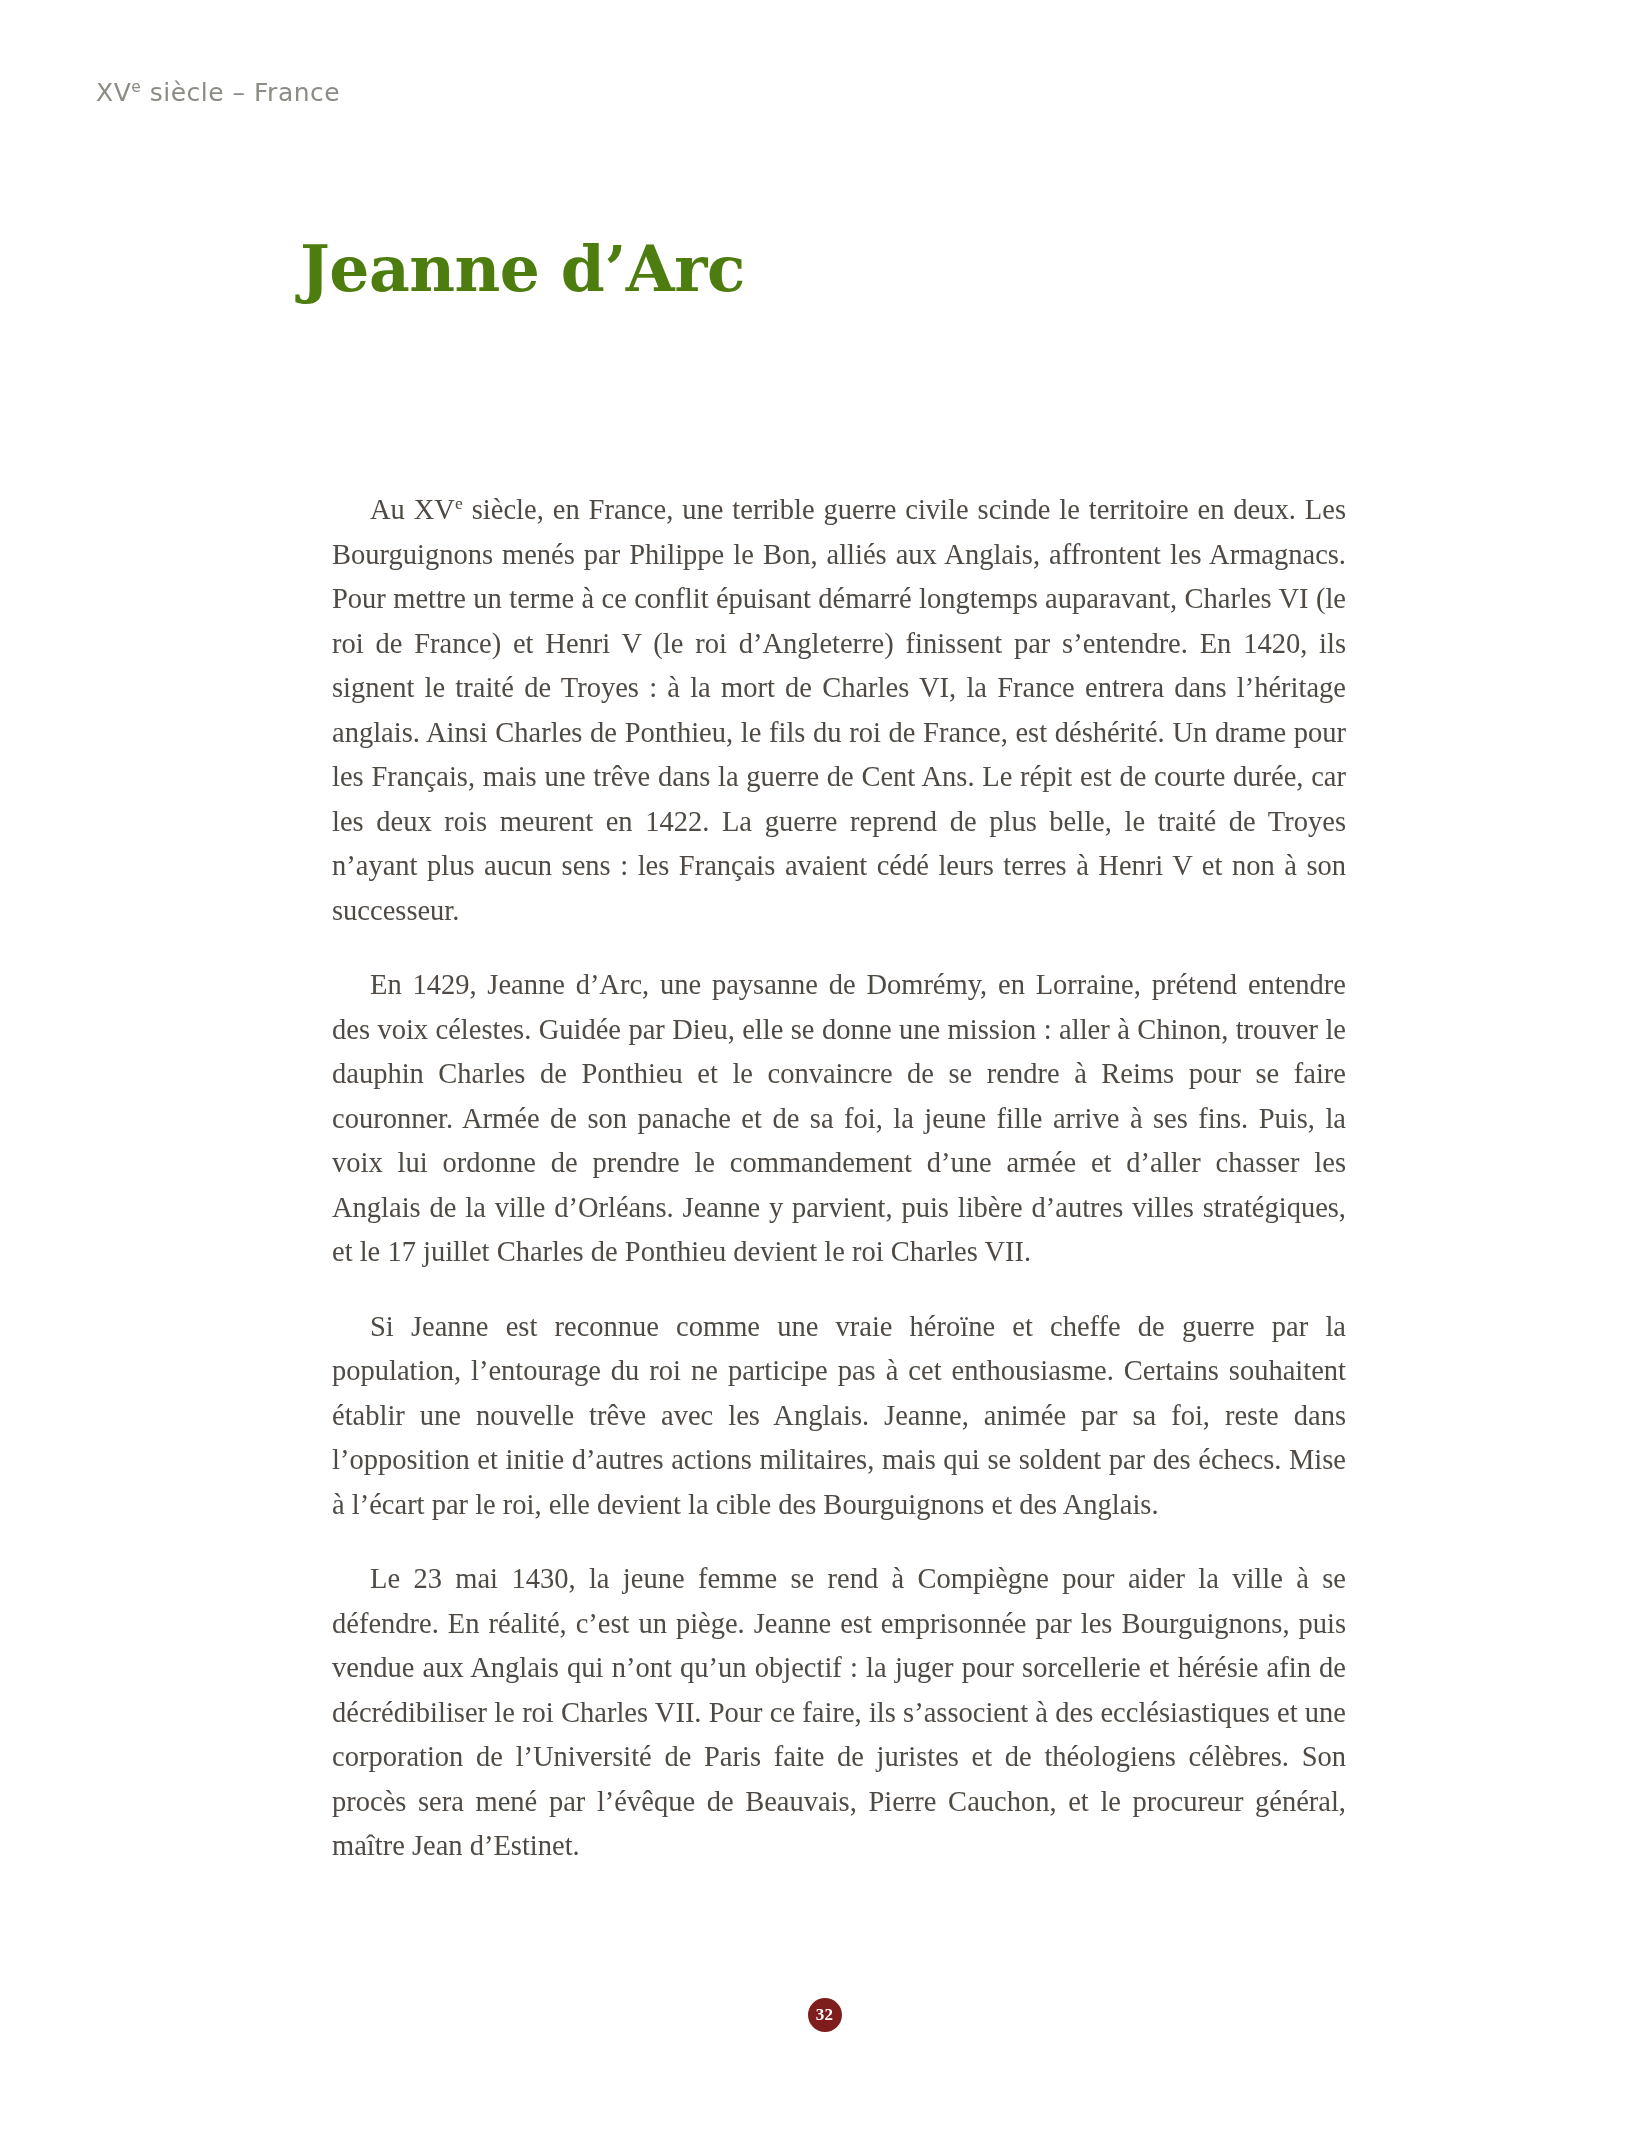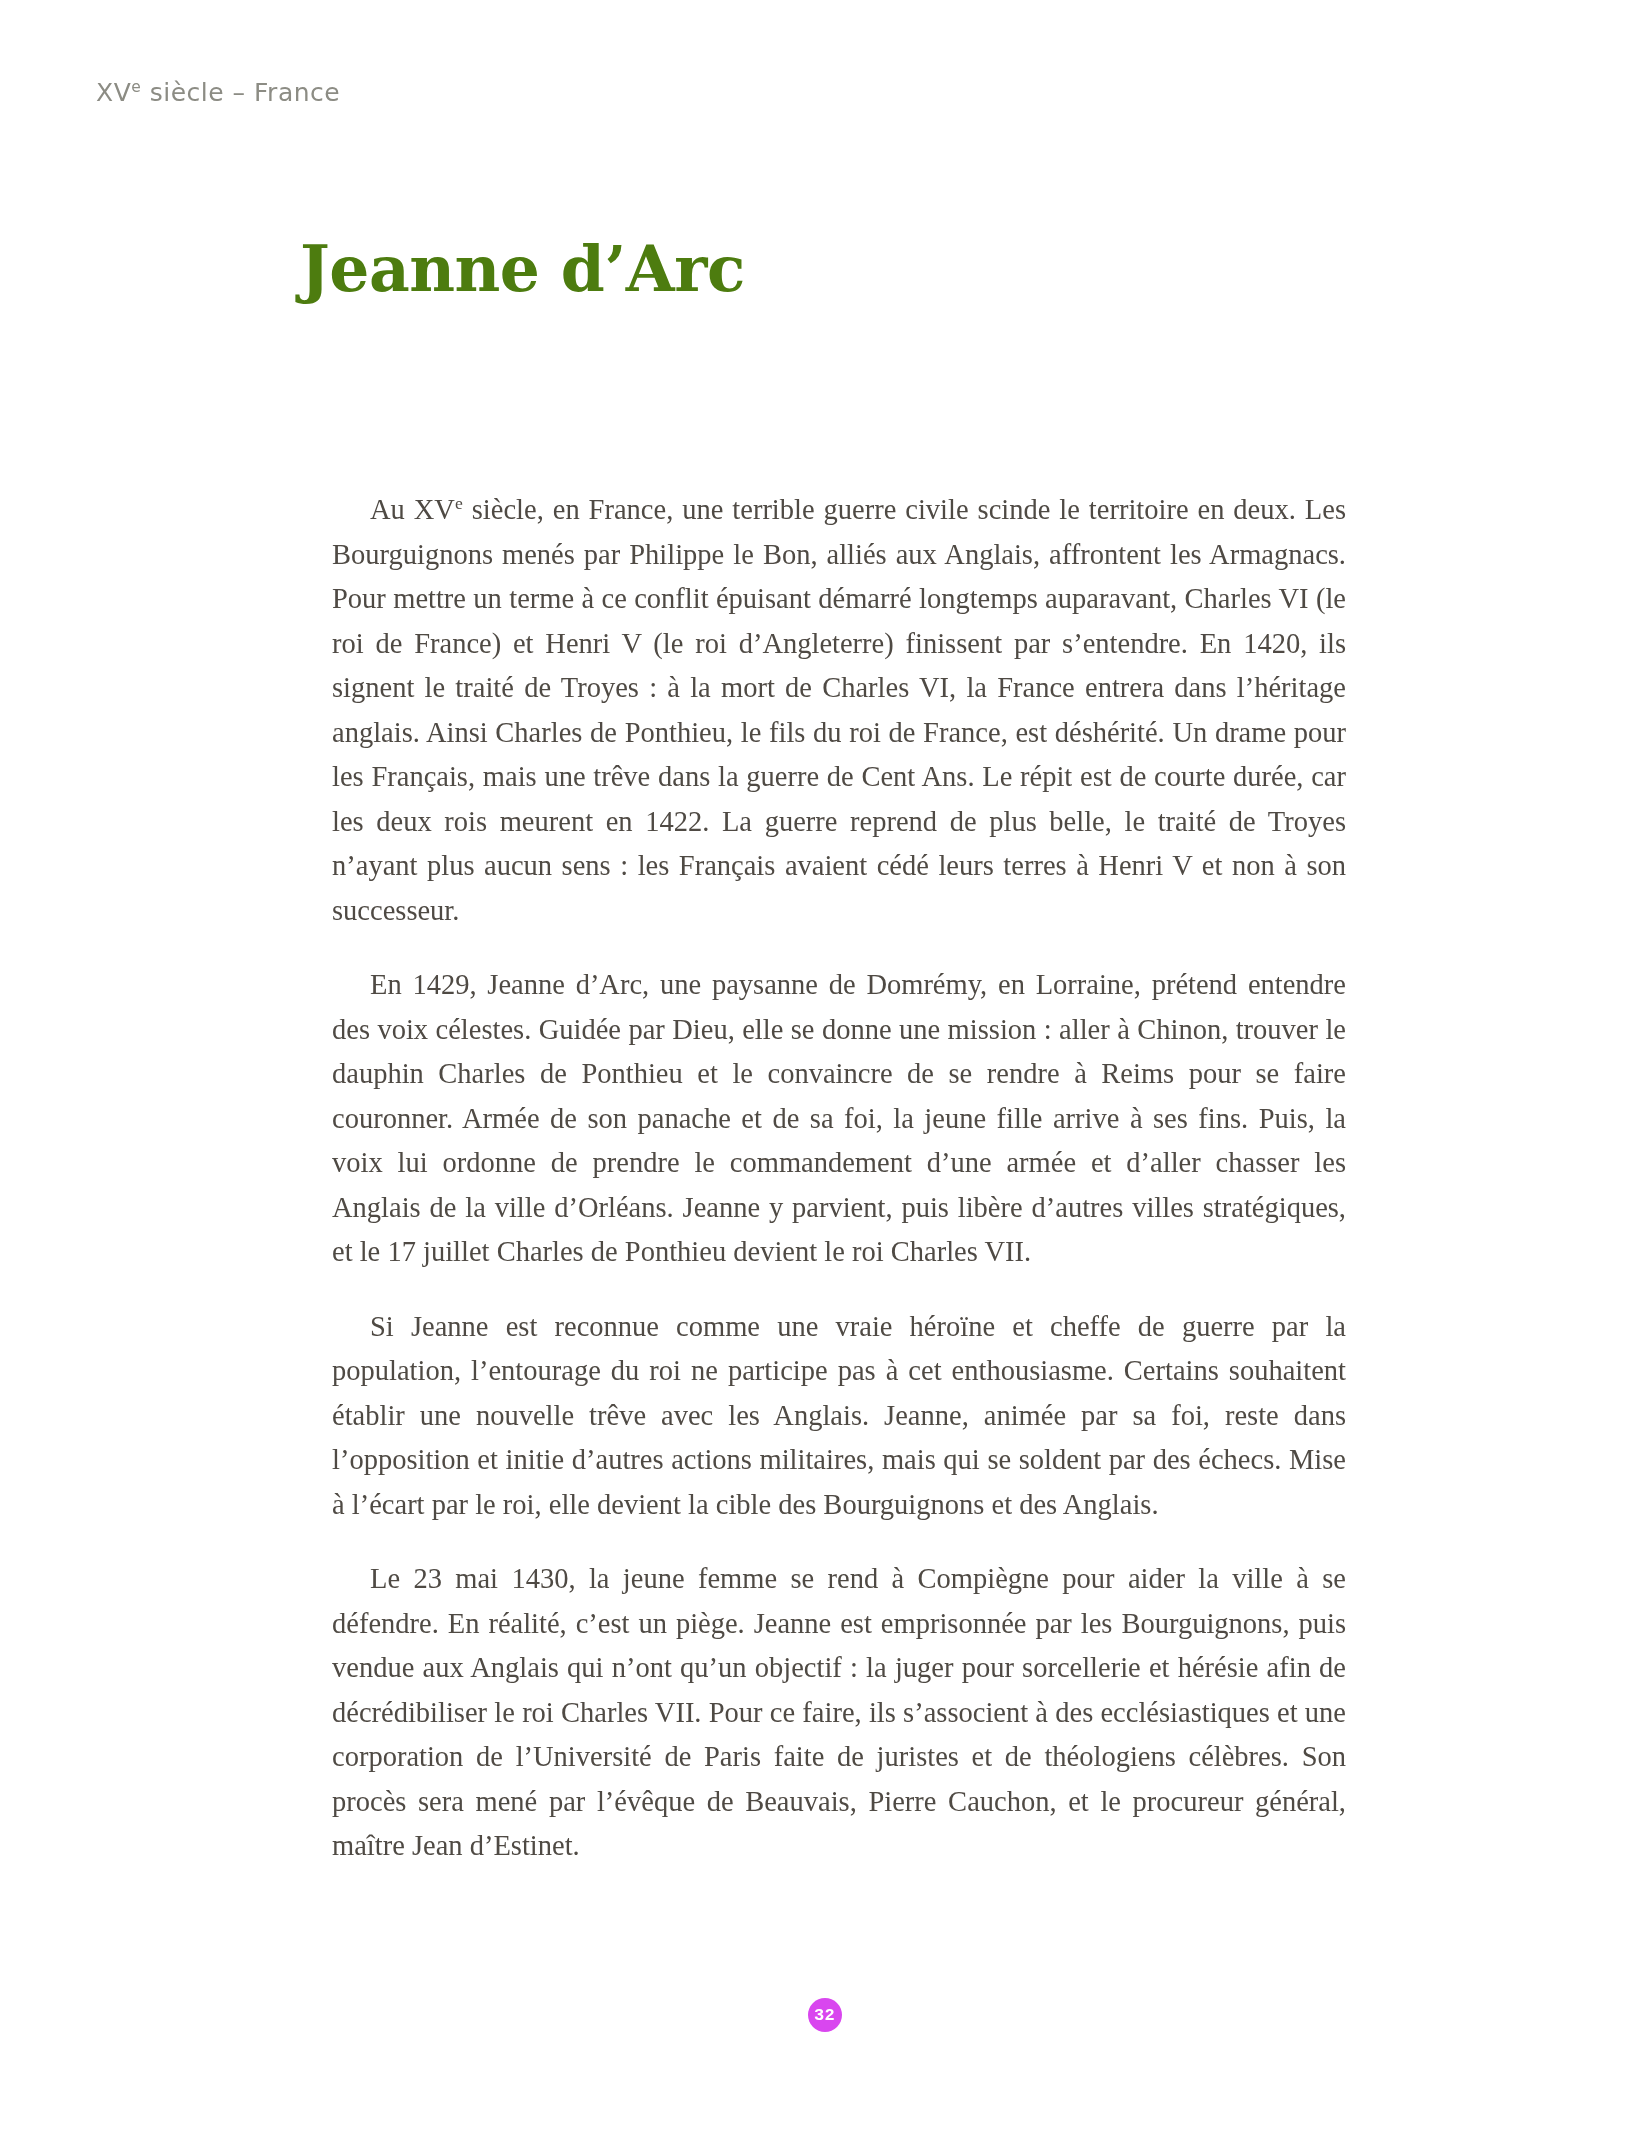--- a/index.html
+++ b/index.html
@@ -94,23 +94,23 @@
 
   
   .page-number {
     position: absolute;
     left: 50%;
     transform: translateX(-50%);
     top: 1998px;
     width: 34px;
     height: 34px;
     border-radius: 50%;
-    background: #d946ef;
+    background: #7f1d1d;
     color: #ffffff;
-    font-family: Liberation Mono, monospace;
+    font-family: Liberation Serif, serif;
     font-size: 17px;
     font-weight: bold;
     display: flex;
     align-items: center;
     justify-content: center;
     letter-spacing: 0.3px;
   }
 </style>
 </head>
 <body>

